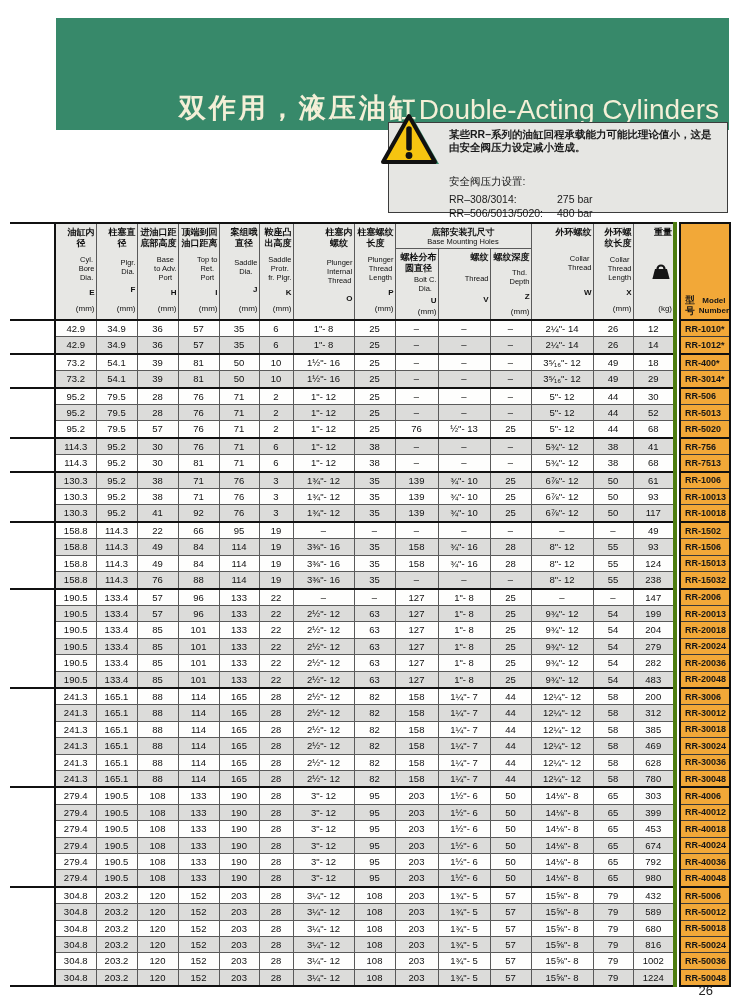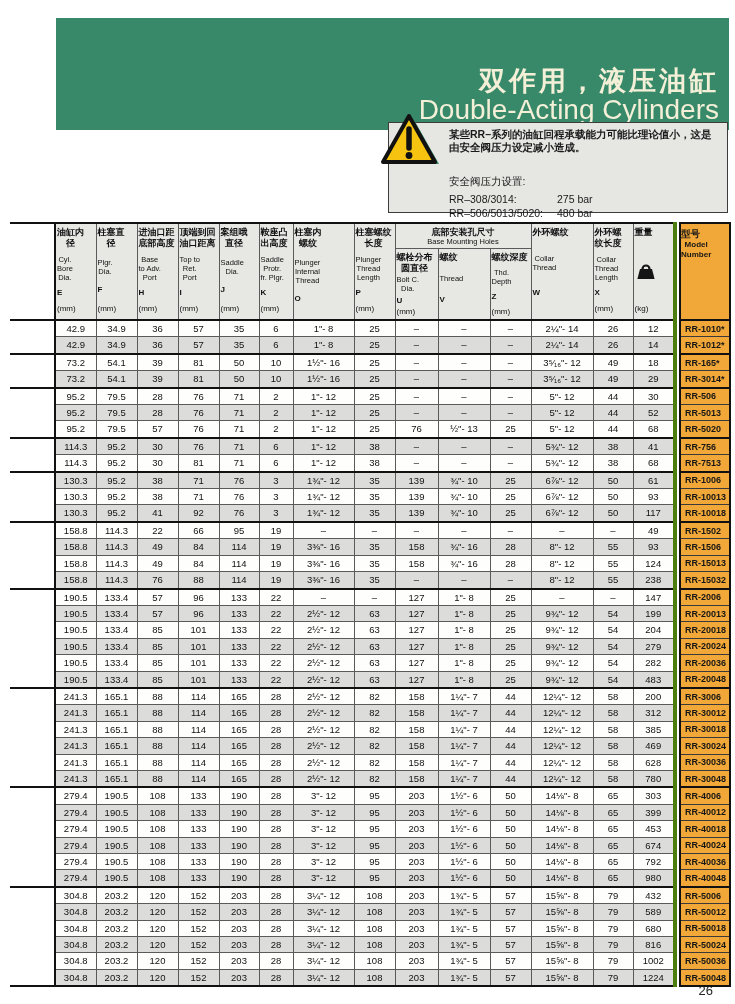--- a/index.html
+++ b/index.html
@@ -5,21 +5,21 @@
   html,body { margin:0; padding:0; }
   body {
     width:735px; height:1004px; position:relative; background:#ffffff;
     font-family:"Liberation Sans", sans-serif; color:#1a1a1a; overflow:hidden;
   }
 
   
   .banner {
     position:absolute; left:56px; top:18px; width:673px; height:112px;
     background:#37896a; box-sizing:border-box;
-    display:flex; flex-direction:column; align-items:flex-end; justify-content:flex-end;
+    display:flex; flex-direction:row; align-items:flex-end; justify-content:flex-end;
     padding:0 10px 7px 0;
   }
   .banner .zh { font-size:27px; font-weight:bold; letter-spacing:3px; color:#f4efd7; line-height:30px; }
   .banner .en { font-size:28px; color:#f4efd7; line-height:27px; }
 
   
   .warnbox {
     position:absolute; left:388px; top:122px; width:340px; height:91px;
     background:#e6e6e3; border:1px solid #3c3c3c; box-sizing:border-box;
   }
@@ -41,21 +41,21 @@
     font-size:9.5px; text-align:center; color:#111;
   }
   .spec-table thead th { background:#e7e7e4; vertical-align:top; }
   .spec-table tr.h1 th { border-top:2px solid #111; }
   .spec-table thead th { border-bottom:2px solid #111; }
   .spec-table th.hgroup { border-bottom:1px solid #5a5a5a; height:24px; vertical-align:middle; }
   .hgroup .hzh { display:block; font-size:9px; font-weight:bold; line-height:10px; }
   .hgroup .hen { display:block; font-size:7.5px; line-height:9px; }
 
   .hwrap {
-    display:flex; flex-direction:column; justify-content:space-between; align-items:flex-start;
+    display:flex; flex-direction:column; justify-content:space-between; align-items:flex-end;
     height:92px; padding:3px 1px; box-sizing:border-box;
   }
   .hwrap2 { height:70px; }
   .hzh { font-size:9px; font-weight:bold; white-space:pre-line; line-height:10.5px; }
   .hen { font-size:7.5px; white-space:pre-line; line-height:9px; }
   .hlt { font-size:8px; font-weight:bold; }
   .hun { font-size:8px; }
   .wicon { display:block; }
 
   .spec-table td.d { height:15.4px; line-height:15.4px; background:#fefefd; }
@@ -64,21 +64,21 @@
 
   .spec-table .m  { border:none; border-right:2px solid #111; background:#fff; }
   .spec-table th.mh { border-top:2px solid #111; border-bottom:2px solid #111; background:#fff; }
 
   .spec-table .model {
     background:#f2a838; border-left:2px solid #111; border-right:2px solid #111;
     border-top:1px solid #3a3a3a; border-bottom:1px solid #3a3a3a;
     font-weight:bold; font-size:9px; text-align:left; padding-left:4px; color:#161616;
   }
   .spec-table th.modelh { border-top:2px solid #111; border-bottom:2px solid #111; padding-left:0; text-align:center; }
-  .mwrap { display:flex; flex-direction:column; align-items:flex-start; height:92px; padding-top:5px; box-sizing:border-box; }
+  .mwrap { display:flex; flex-direction:row; align-items:flex-end; height:92px; padding-top:5px; box-sizing:border-box; }
   .mwrap .hen { font-size:8px; line-height:10px; font-weight:bold; }
   .mwrap .hzh { font-size:9.5px; }
 
   .spec-table tr.ge td { border-bottom:2px solid #111; }
   .spec-table tr th.gap, .spec-table tr td.gap { border:none; background:#fff; }
 
   .page-number { position:absolute; right:22px; top:983px; font-size:13px; color:#222; }
 </style>
 </head>
 <body>
@@ -347,21 +347,21 @@
         <td class="d">10</td>
         <td class="d">1½"- 16</td>
         <td class="d">25</td>
         <td class="d">–</td>
         <td class="d">–</td>
         <td class="d">–</td>
         <td class="d">3⁵⁄₁₆"- 12</td>
         <td class="d">49</td>
         <td class="d">18</td>
         <td class="gap"></td>
-        <td class="model">RR-165*</td>
+        <td class="model">RR-400*</td>
       </tr>
       <tr class="ge">
         <td class="m"></td>
         <td class="d">73.2</td>
         <td class="d">54.1</td>
         <td class="d">39</td>
         <td class="d">81</td>
         <td class="d">50</td>
         <td class="d">10</td>
         <td class="d">1½"- 16</td>

